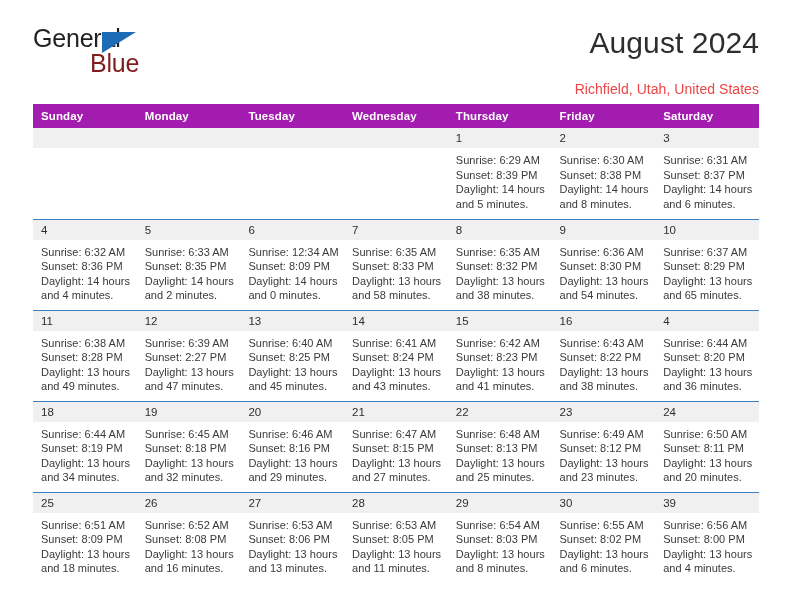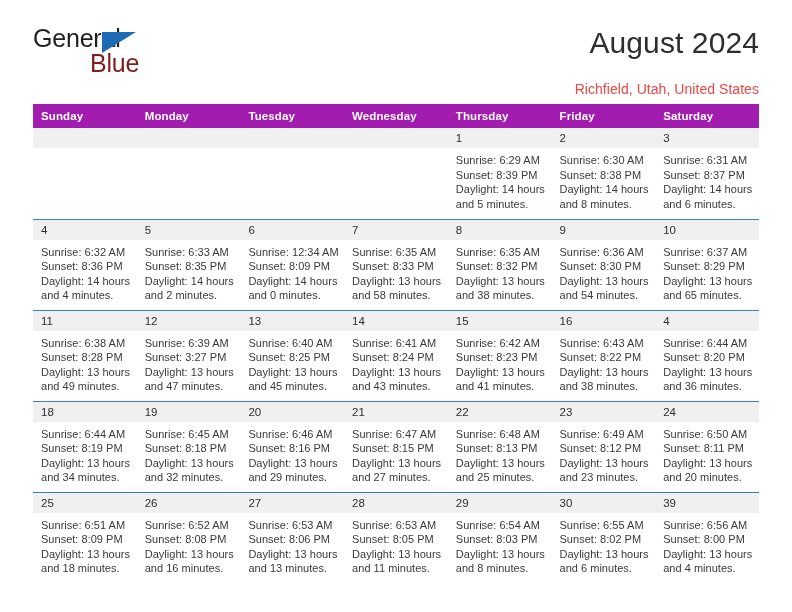--- a/index.html
+++ b/index.html
@@ -269,21 +269,21 @@
               <div>Sunrise: 6:38 AM</div>
               <div>Sunset: 8:28 PM</div>
               <div>Daylight: 13 hours</div>
               <div>and 49 minutes.</div>
             </div>
           </td>
           <td>
             <div class="daynum">12</div>
             <div class="cellbody">
               <div>Sunrise: 6:39 AM</div>
-              <div>Sunset: 3:27 PM</div>
+              <div>Sunset: 2:27 PM</div>
               <div>Daylight: 13 hours</div>
               <div>and 47 minutes.</div>
             </div>
           </td>
           <td>
             <div class="daynum">13</div>
             <div class="cellbody">
               <div>Sunrise: 6:40 AM</div>
               <div>Sunset: 8:25 PM</div>
               <div>Daylight: 13 hours</div>

